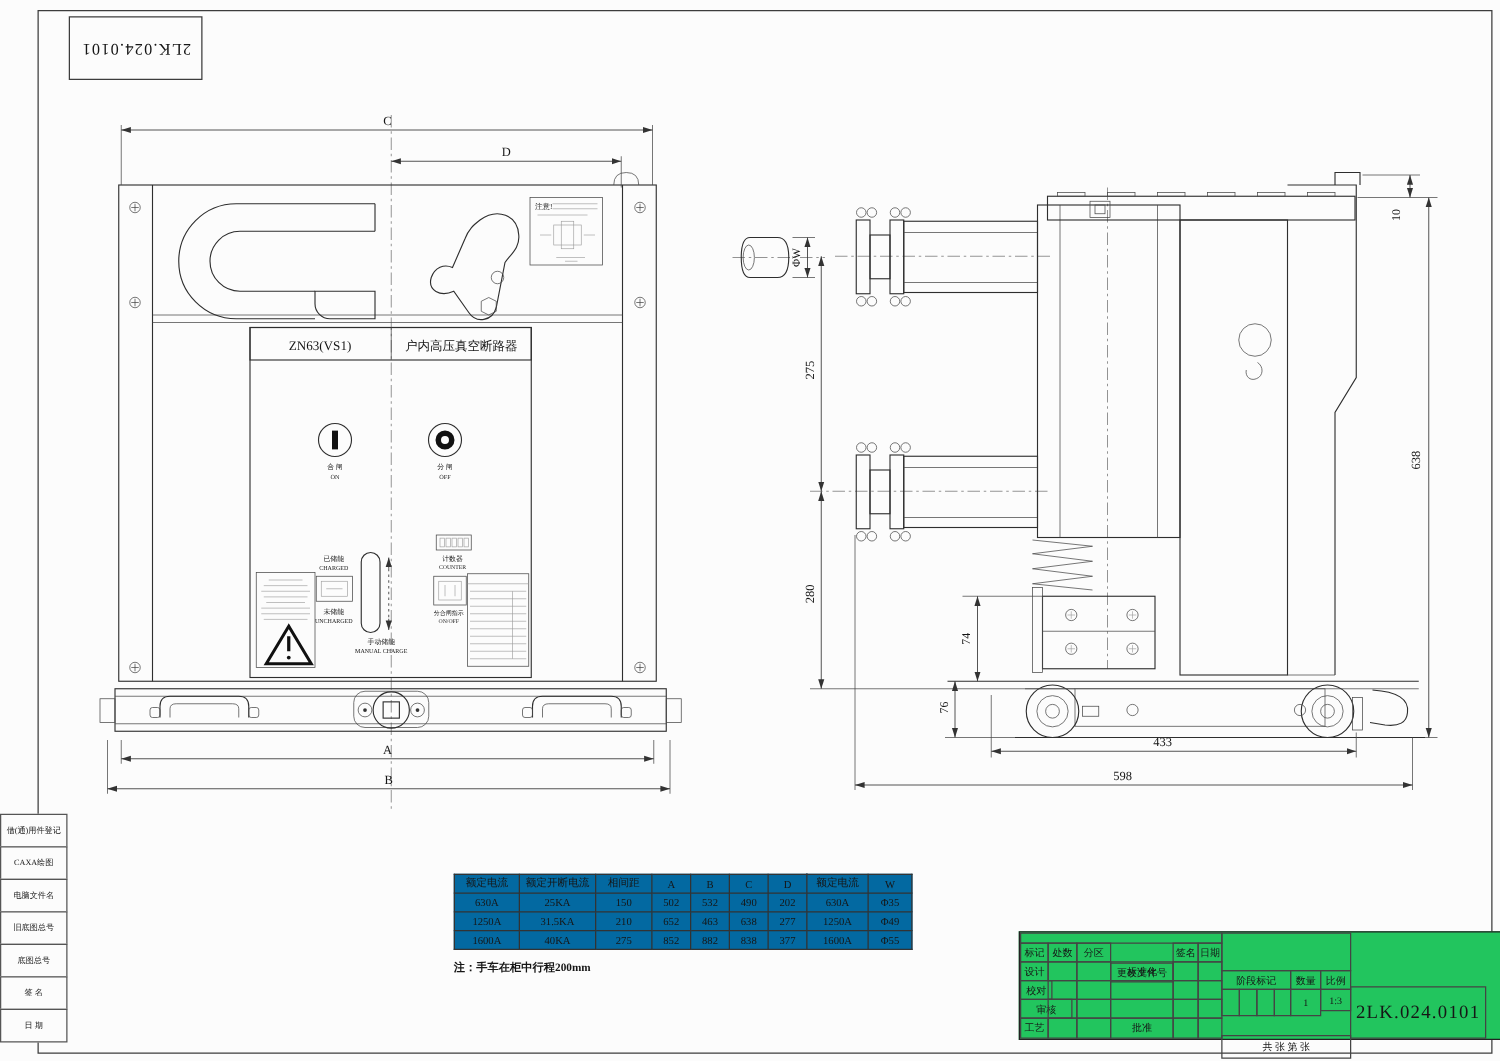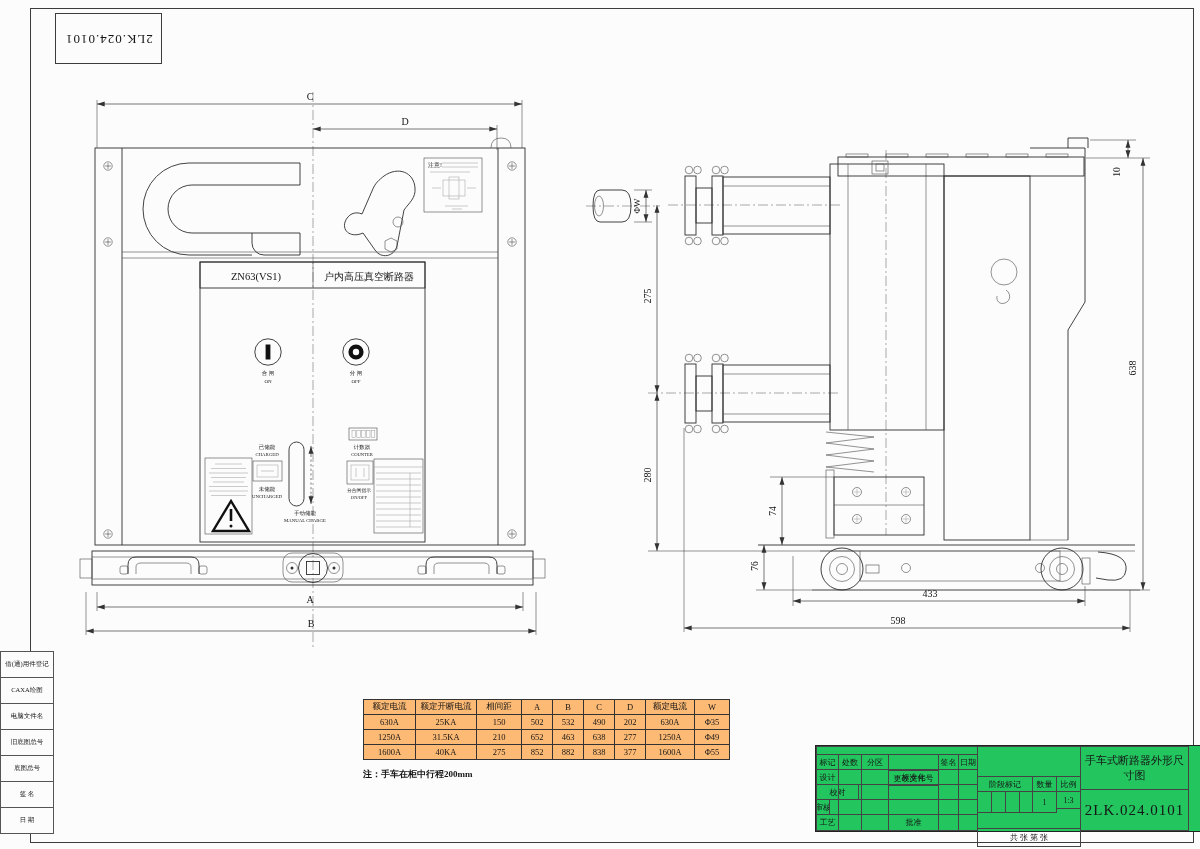--- a/index.html
+++ b/index.html
@@ -12,21 +12,21 @@
   .leftcol{position:absolute;left:0;top:652px;width:54px;}
   .leftcol .lrow{box-sizing:border-box;width:54px;height:27px;border:1px solid #555;margin-top:-1px;
           display:flex;align-items:center;justify-content:center;font-size:6.5px;white-space:nowrap;
           background:#fcfcfc;overflow:hidden;}
   svg text{font-family:"Liberation Serif","DejaVu Serif",serif;fill:#161616;}
   .o{fill:none;stroke:#2e2e2e;stroke-width:0.9;}
   .t{fill:none;stroke:#4a4a4a;stroke-width:0.6;}
   .d{fill:none;stroke:#3c3c3c;stroke-width:0.7;}
   .cl{fill:none;stroke:#707070;stroke-width:0.6;stroke-dasharray:10 3 2 3;}
   .g{fill:none;stroke:#9a9a9a;stroke-width:0.5;}
-  .tbl{position:absolute;border-collapse:collapse;background:#fdba74;}
+  .tbl{position:absolute;border-collapse:collapse;background:#0369a1;}
   .tbl td,.tbl th{border:1px solid #333;font-weight:normal;font-size:8.5px;text-align:center;
         padding:0 2px;height:14px;font-family:"Liberation Serif","DejaVu Serif",serif;white-space:nowrap;}
   .note{position:absolute;left:363px;top:768px;font-size:9px;font-weight:bold;}
   .tb{position:absolute;left:815px;top:745px;width:373px;height:85px;border:1.6px solid #222;background:#22c55e;padding-left:24px;}
   .c{position:absolute;box-sizing:border-box;border:1px solid #444;display:flex;align-items:center;
      justify-content:center;font-size:8px;white-space:nowrap;overflow:hidden;}
   .tb-title{font-size:11px;text-align:center;line-height:1.35;padding:0 4px;white-space:normal;}
   .tb-num{font-size:15px;letter-spacing:1px;}
 </style>
 </head>
@@ -474,28 +474,28 @@
     <div class="c" style="left:122px;top:8px;width:21px;height:16px">签名</div>
     <div class="c" style="left:142px;top:8px;width:20px;height:16px">日期</div>
 
     <div class="c" style="left:0;top:23px;width:23px;height:16px">设计</div>
     <div class="c" style="left:22px;top:23px;width:24px;height:16px"></div>
     <div class="c" style="left:45px;top:23px;width:28px;height:16px"></div>
     <div class="c" style="left:72px;top:23px;width:51px;height:16px">标准化</div>
     <div class="c" style="left:122px;top:23px;width:21px;height:16px"></div>
     <div class="c" style="left:142px;top:23px;width:20px;height:16px"></div>
 
-    <div class="c" style="left:0;top:38px;width:43px;height:16px">校对</div>
+    <div class="c" style="left:0;top:38px;width:26px;height:16px">校对</div>
     <div class="c" style="left:22px;top:38px;width:24px;height:16px"></div>
     <div class="c" style="left:45px;top:38px;width:28px;height:16px"></div>
     <div class="c" style="left:72px;top:38px;width:51px;height:16px"></div>
     <div class="c" style="left:122px;top:38px;width:21px;height:16px"></div>
     <div class="c" style="left:142px;top:38px;width:20px;height:16px"></div>
 
-    <div class="c" style="left:0;top:53px;width:14px;height:16px">审核</div>
+    <div class="c" style="left:0;top:53px;width:42px;height:16px">审核</div>
     <div class="c" style="left:22px;top:53px;width:24px;height:16px"></div>
     <div class="c" style="left:45px;top:53px;width:28px;height:16px"></div>
     <div class="c" style="left:72px;top:53px;width:51px;height:16px"></div>
     <div class="c" style="left:122px;top:53px;width:21px;height:16px"></div>
     <div class="c" style="left:142px;top:53px;width:20px;height:16px"></div>
 
     <div class="c" style="left:0;top:68px;width:23px;height:17px">工艺</div>
     <div class="c" style="left:22px;top:68px;width:24px;height:17px"></div>
     <div class="c" style="left:45px;top:68px;width:28px;height:17px"></div>
     <div class="c" style="left:72px;top:68px;width:51px;height:17px">批准</div>
@@ -507,16 +507,15 @@
     <div class="c" style="left:216px;top:30px;width:25px;height:16px">数量</div>
     <div class="c" style="left:240px;top:30px;width:25px;height:16px">比例</div>
     <div class="c" style="left:161px;top:45px;width:15px;height:22px"></div>
     <div class="c" style="left:175px;top:45px;width:15px;height:22px"></div>
     <div class="c" style="left:189px;top:45px;width:15px;height:22px"></div>
     <div class="c" style="left:203px;top:45px;width:14px;height:22px"></div>
     <div class="c" style="left:216px;top:45px;width:25px;height:22px">1</div>
     <div class="c" style="left:240px;top:45px;width:25px;height:18px">1:3</div>
     <div class="c" style="left:161px;top:82px;width:104px;height:19px">共  张  第  张</div>
 
-    <div class="c tb-title" style="left:264px;top:0;width:109px;height:44px">手车式断路器外形尺寸图</div>
     <div class="c tb-num" style="left:264px;top:43px;width:109px;height:42px">2LK.024.0101</div>
   </div>
 </div>
 
 </body></html>

